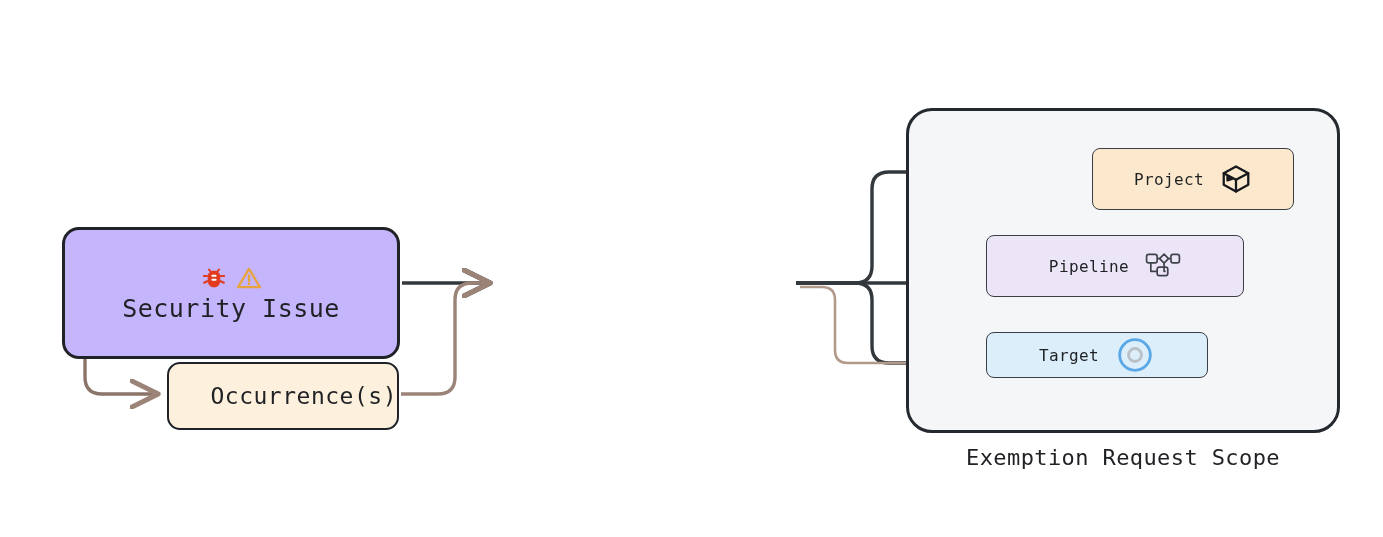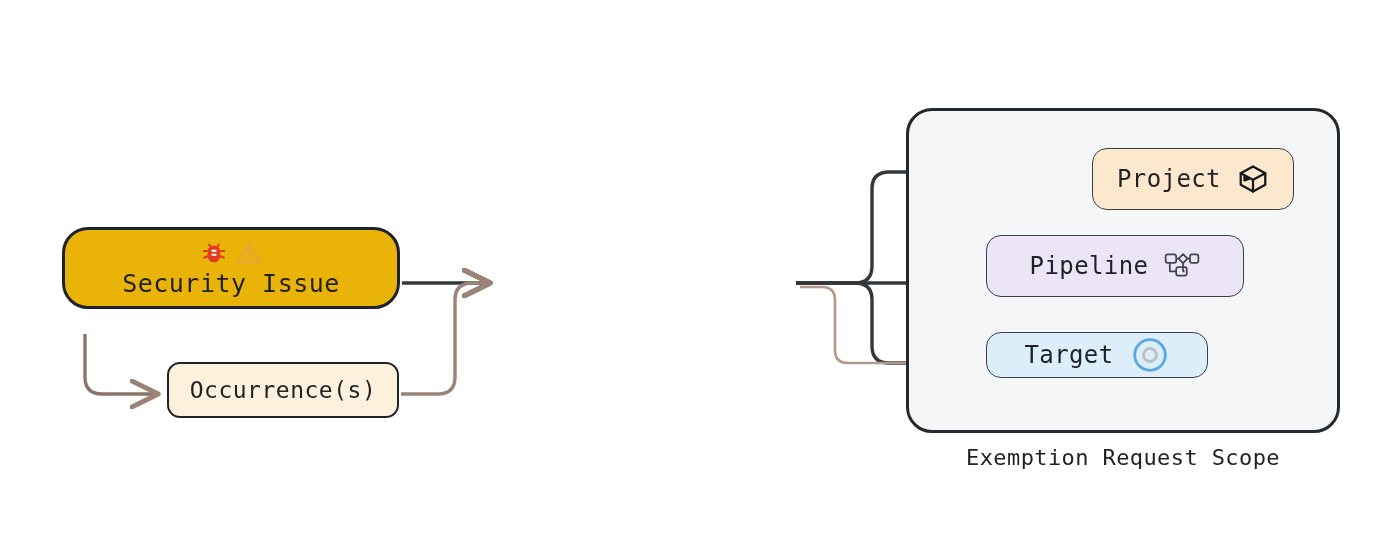--- a/index.html
+++ b/index.html
@@ -58,47 +58,48 @@
   .node-label {
     font-family: "DejaVu Sans Mono", "Liberation Mono", monospace;
     white-space: pre;
   }
 
   
   #security-issue {
     left: 62px;
     top: 227px;
     width: 338px;
-    height: 82px;
-    background: #eab308;
+    height: 132px;
+    background: #c4b5fd;
     border: 3px solid #1f2328;
-    border-radius: 26px;
+    border-radius: 17px;
     flex-direction: column;
     gap: 2px;
   }
   #security-issue .icons {
     display: flex;
     align-items: center;
     gap: 9px;
     height: 28px;
   }
   #security-issue .node-label {
     font-size: 25px;
     letter-spacing: 0.5px;
   }
 
   
   #occurrences {
     left: 167px;
     top: 362px;
     width: 232px;
-    height: 56px;
+    height: 68px;
     background: #fdf0dd;
     border: 2px solid #1f2328;
     border-radius: 13px;
+    justify-content: flex-end;
   }
   #occurrences .node-label { font-size: 23px; letter-spacing: 0.5px; }
 
   
   #request-exemption {
     left: 501px;
     top: 220px;
     width: 293px;
     height: 129px;
     background: #e3f0fc;
@@ -138,23 +139,23 @@
 
   
   .scope-node {
     position: absolute;
     box-sizing: border-box;
     display: flex;
     align-items: center;
     justify-content: center;
     gap: 16px;
     border: 1.5px solid #3a3f46;
-    border-radius: 15px;
-    font-family: "DejaVu Sans Mono", "Liberation Mono", monospace;
-    font-size: 24px;
+    border-radius: 8px;
+    font-family: "DejaVu Sans Mono", "Liberation Mono", monospace;
+    font-size: 16px;
     color: #1f2124;
   }
   #node-project {
     left: 1092px; top: 148px; width: 202px; height: 62px;
     background: #fbe8cd;
   }
   #node-pipeline {
     left: 986px; top: 235px; width: 258px; height: 62px;
     background: #ece5f7;
   }

